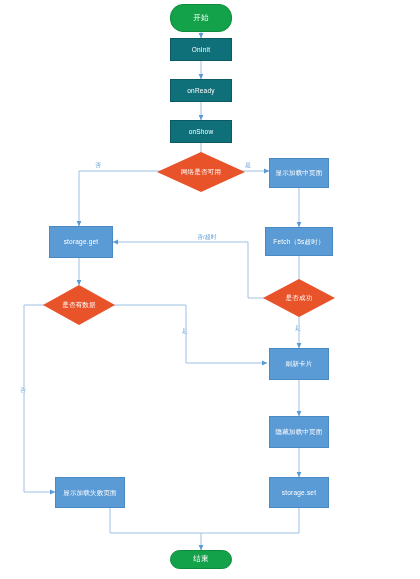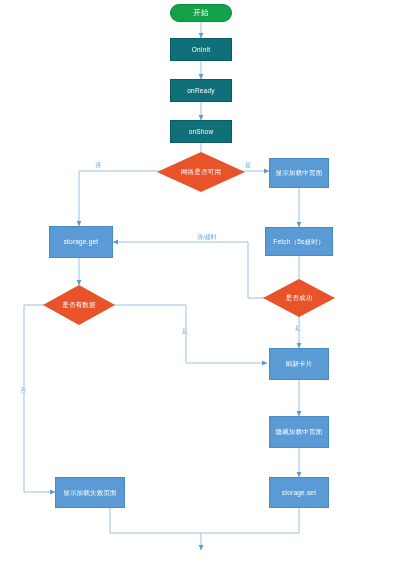--- a/index.html
+++ b/index.html
@@ -125,21 +125,21 @@
       <path d="M299,448 L299,477"></path>
 
       <path d="M299,508 L299,533 L201,533 L201,550"></path>
     </g>
     <g stroke="#9dc0e3" stroke-width="1" fill="none">
 
       <path d="M110,508 L110,533 L201,533"></path>
     </g>
   </svg>
 
-  <div class="node node-terminal" style="left:170px; top:4px; width:62px; height:18px;">
+  <div class="node node-terminal" style="left:170px; top:4px; width:62px; height:28px;">
     <span>开始</span>
   </div>
 
   <div class="node node-lifecycle" style="left:170px; top:38px; width:62px; height:23px;">
     <span>OnInit</span>
   </div>
 
   <div class="node node-lifecycle" style="left:170px; top:79px; width:62px; height:23px;">
     <span>onReady</span>
   </div>
@@ -190,20 +190,23 @@
   </div>
 
   <div class="node node-process" style="left:269px; top:477px; width:60px; height:31px;">
     <span>storage.set</span>
   </div>
 
   <div class="node node-process" style="left:55px; top:477px; width:70px; height:31px;">
     <span>显示加载失败页面</span>
   </div>
 
+  <div class="node node-terminal" style="left:170px; top:550px; width:62px; height:19px;">
+    <span>结束</span>
+  </div>
 
   <div class="edge-label" style="left:94px; top:162px;">否</div>
   <div class="edge-label" style="left:244px; top:162px;">是</div>
   <div class="edge-label" style="left:196px; top:234px;">否/超时</div>
   <div class="edge-label" style="left:181px; top:328px;">是</div>
   <div class="edge-label" style="left:19px; top:387px;">否</div>
   <div class="edge-label" style="left:294px; top:325px;">是</div>
 
 </div>
 

